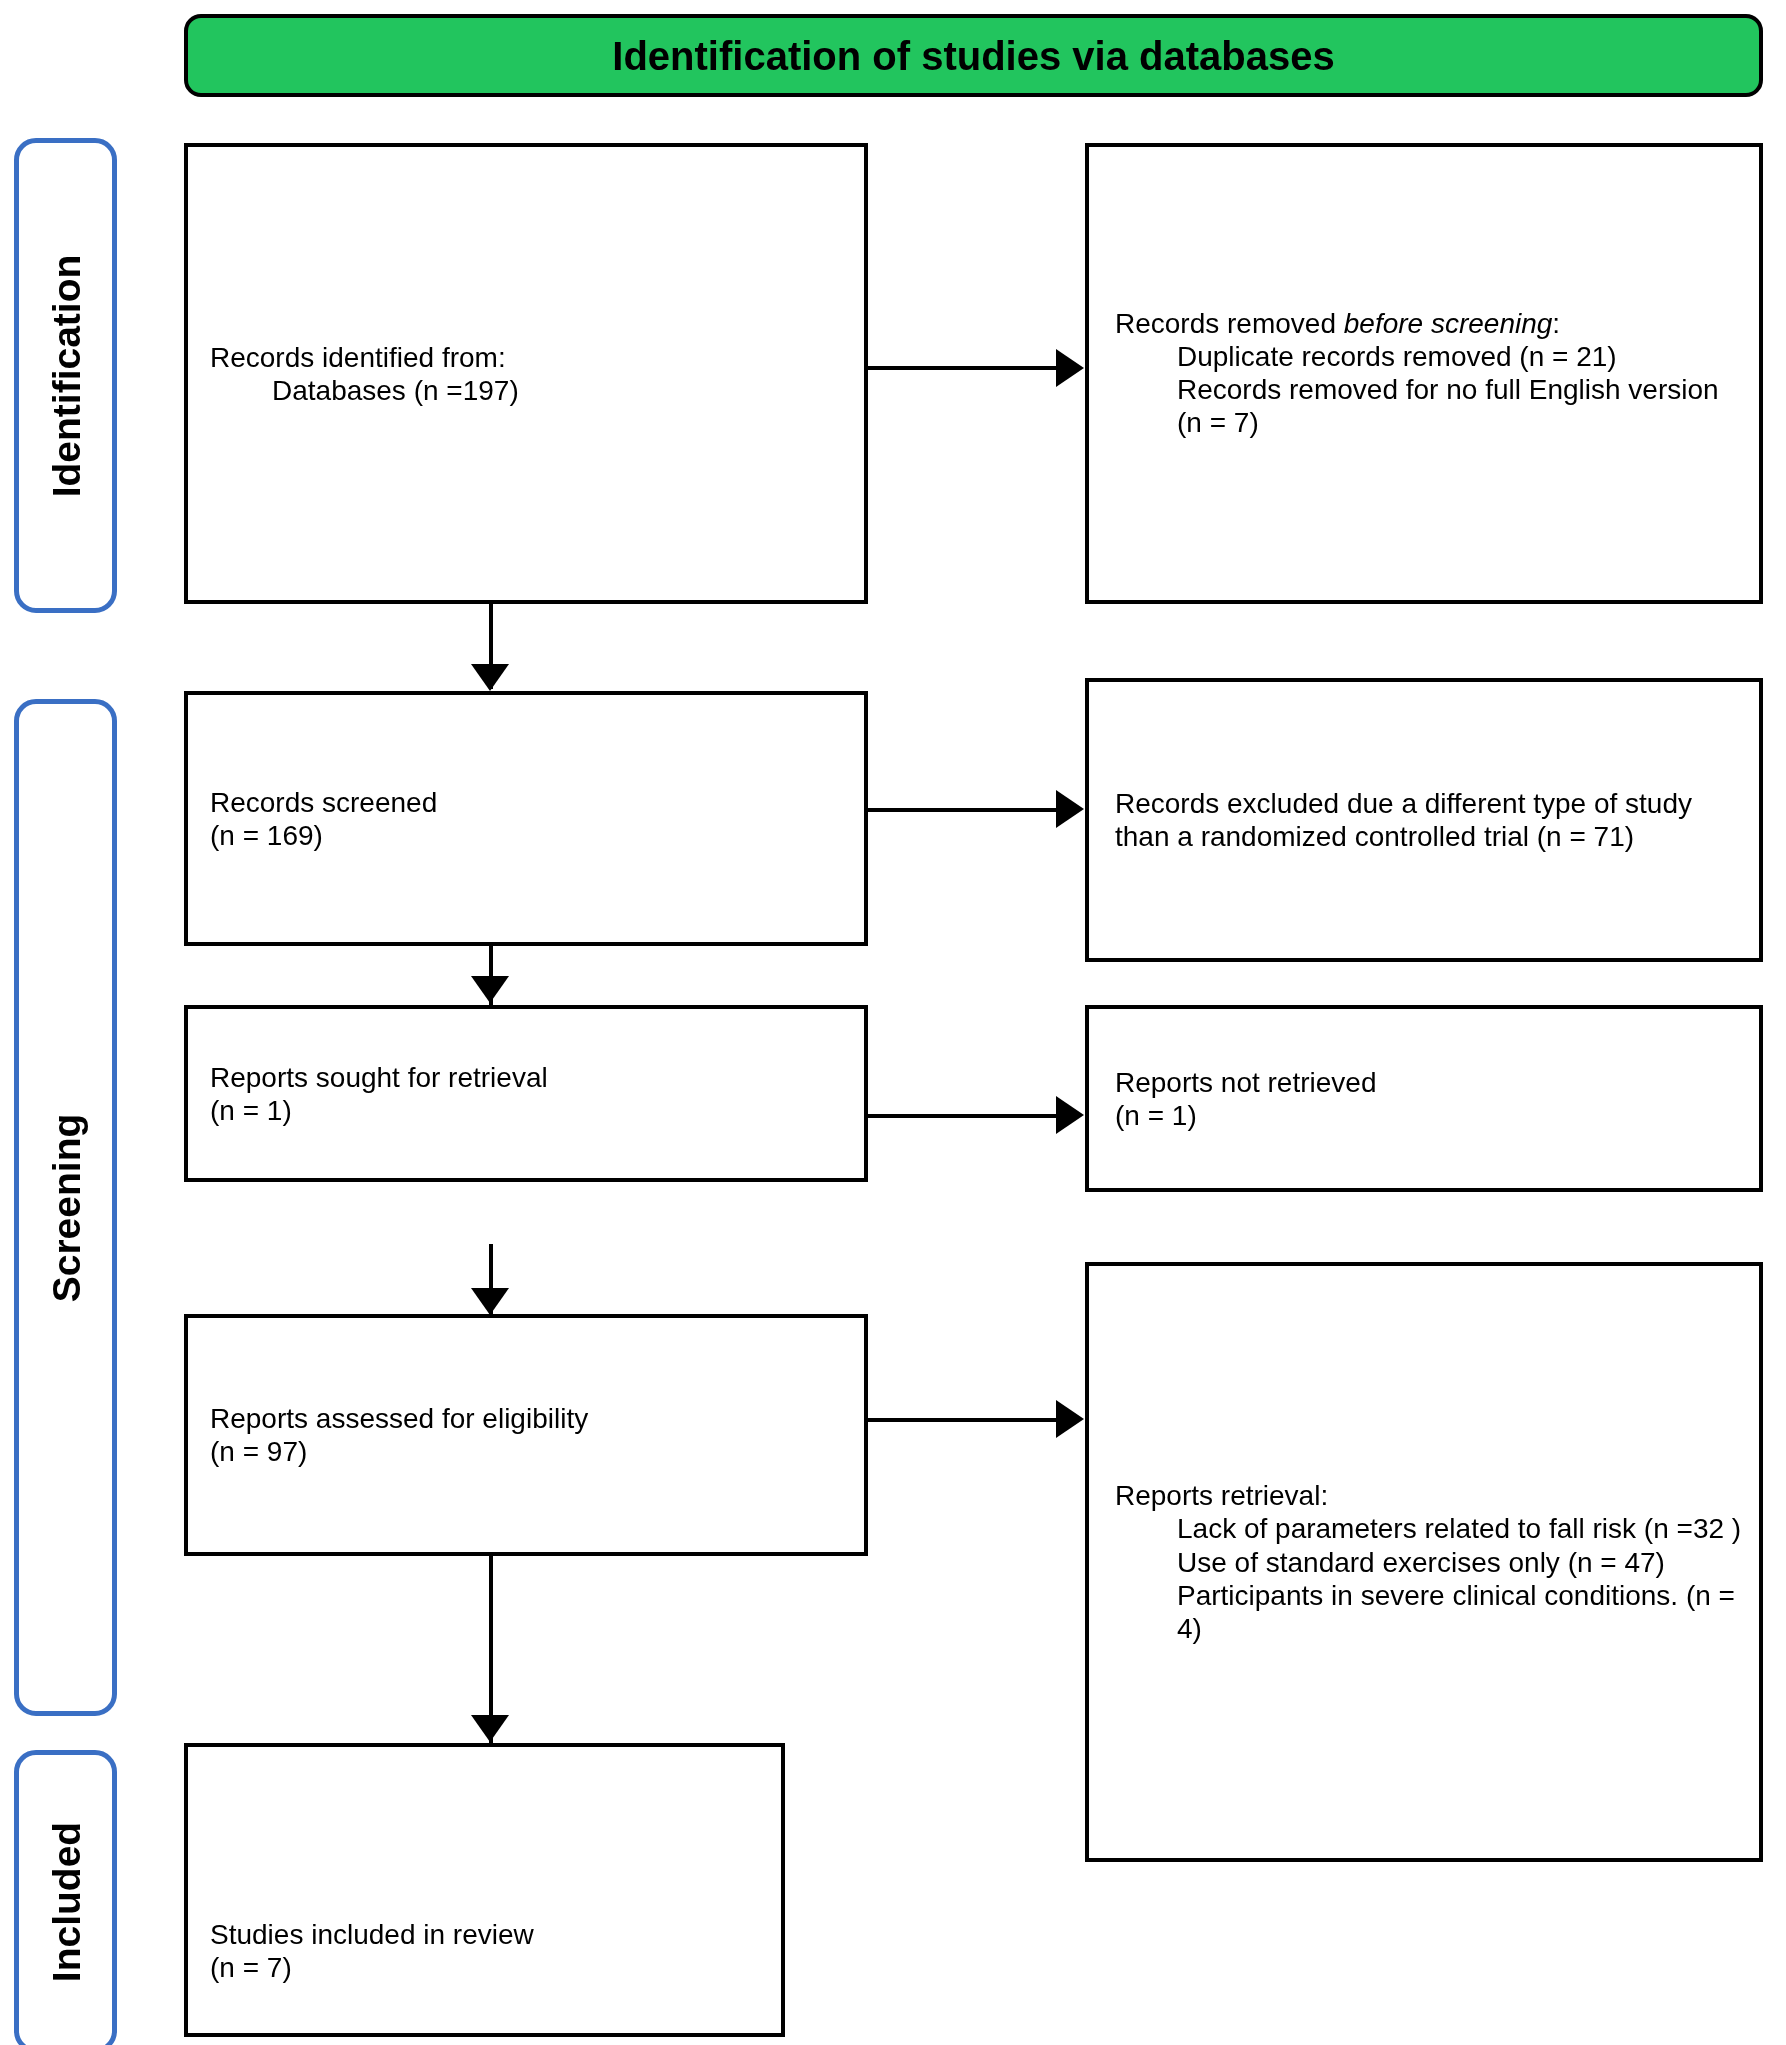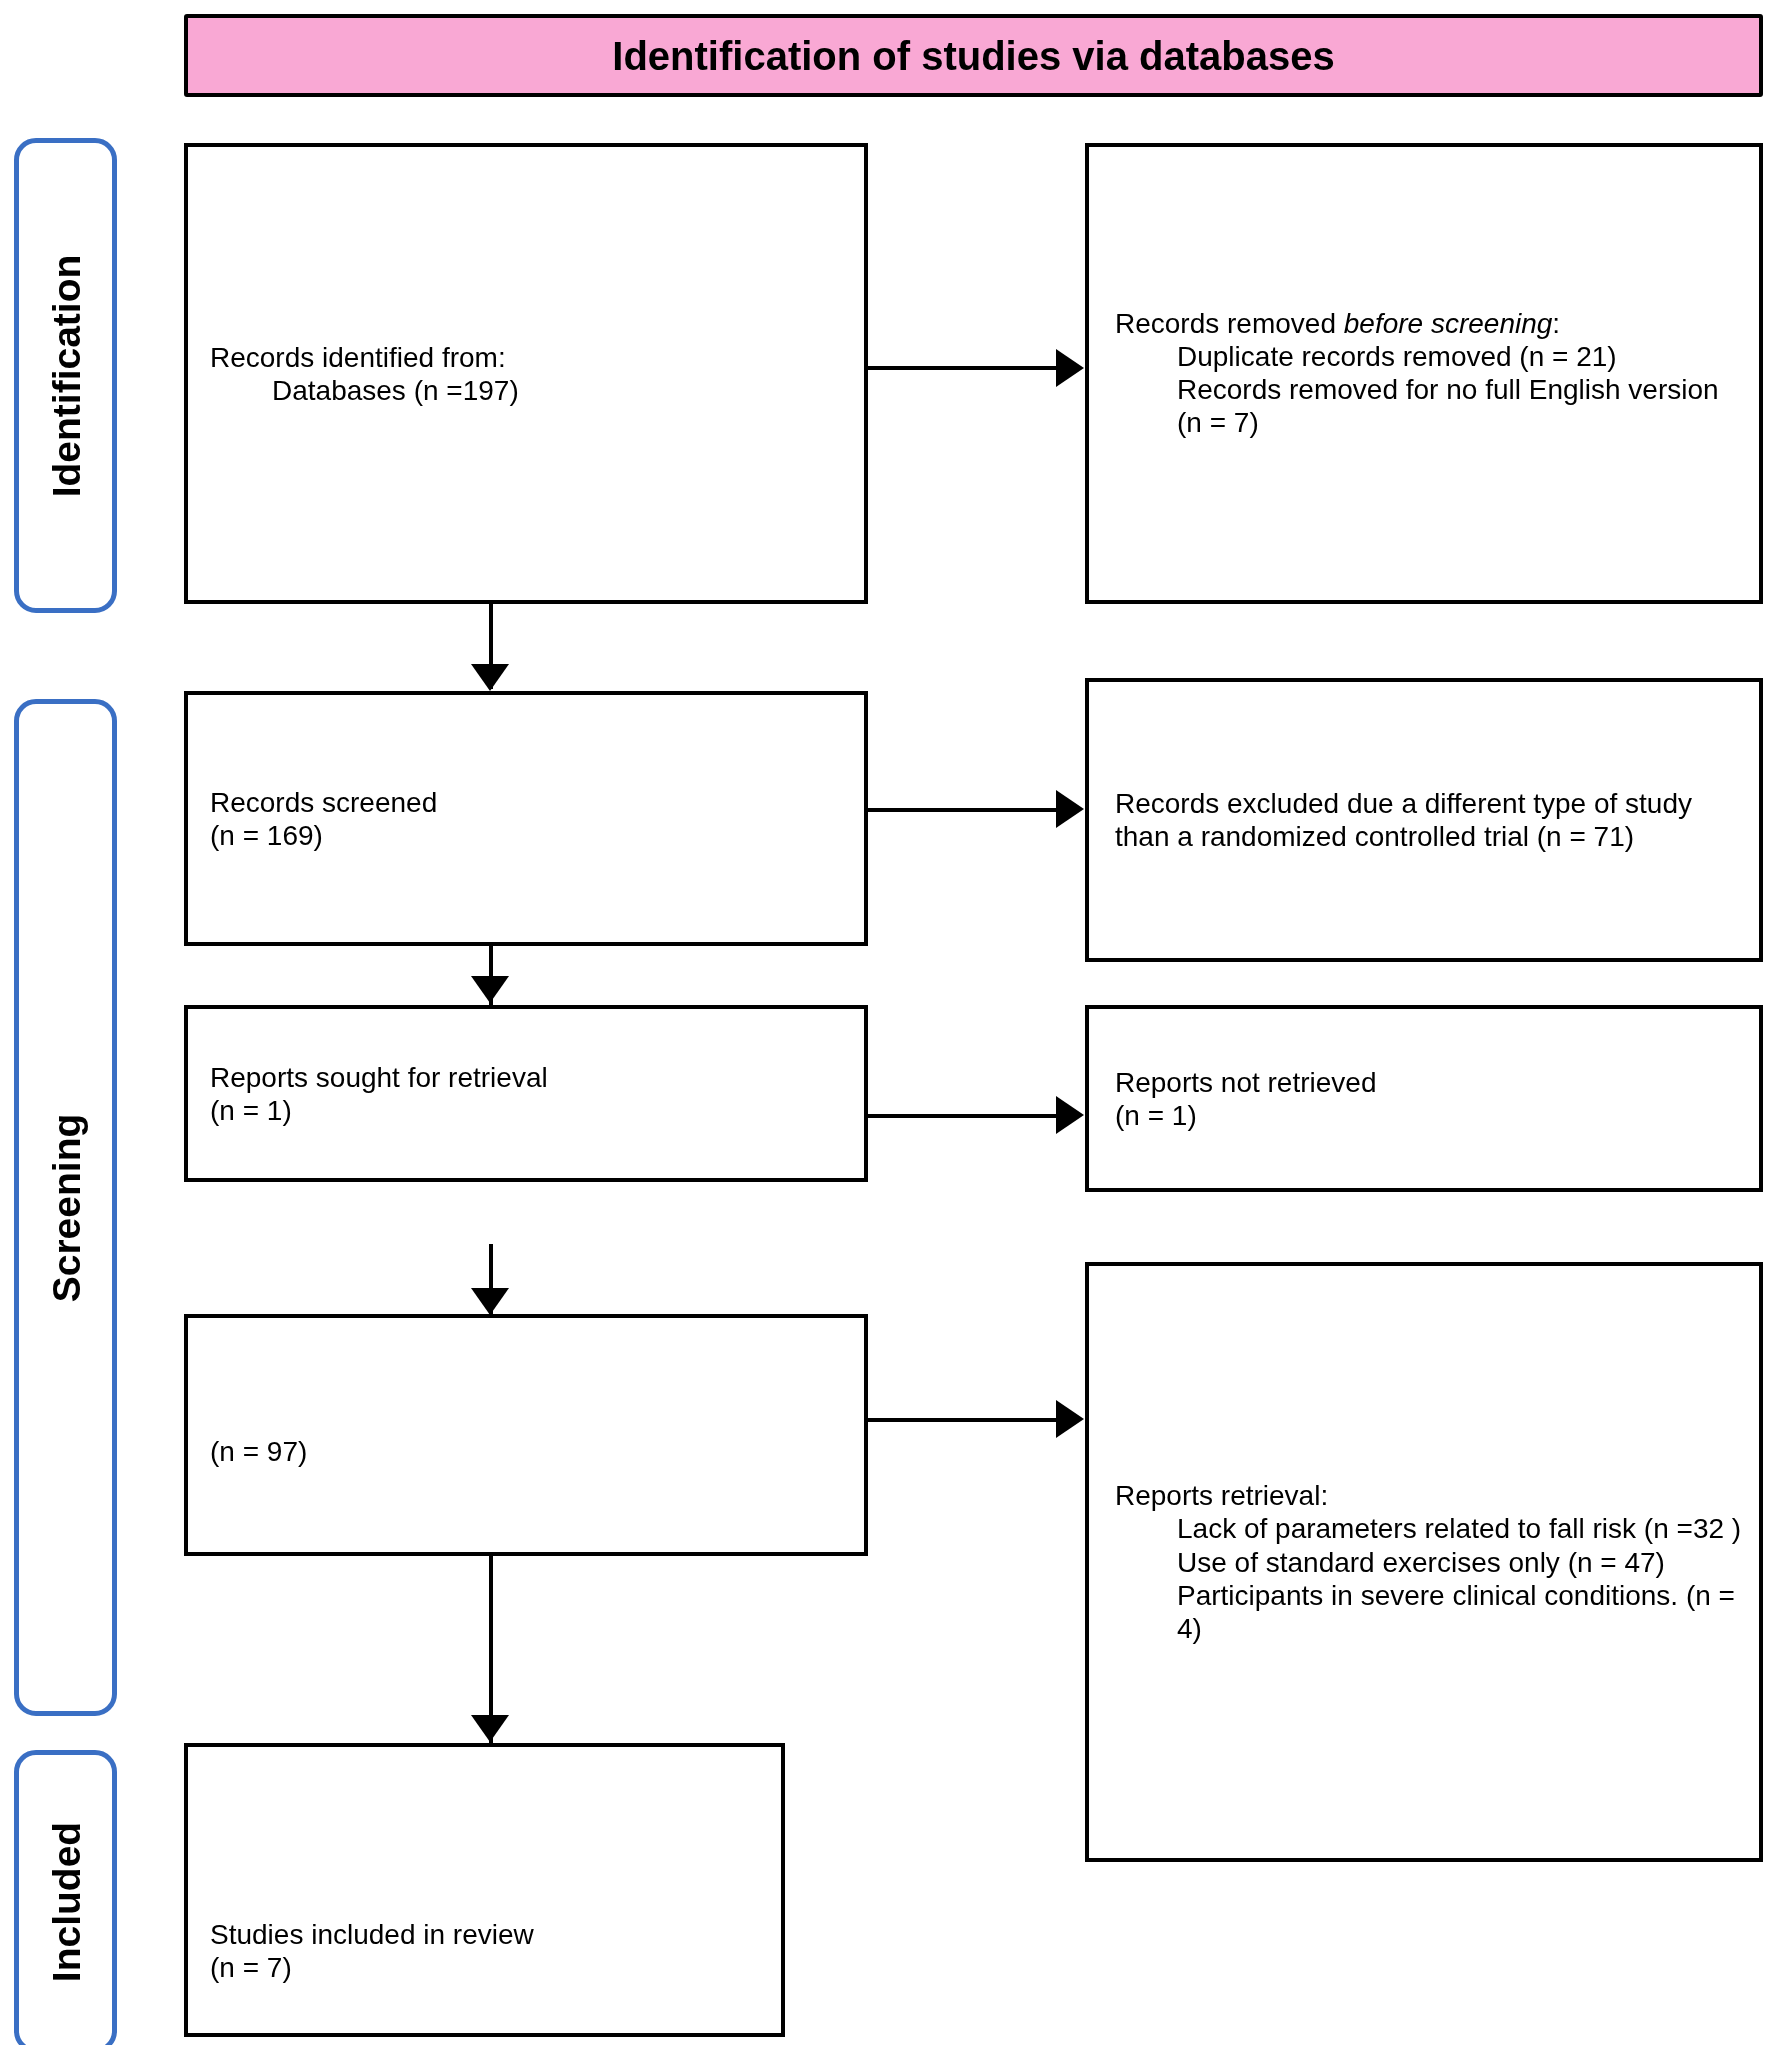--- a/index.html
+++ b/index.html
@@ -6,21 +6,21 @@
   body{
     width:1787px;height:2046px;position:relative;overflow:hidden;
     font-family:"Liberation Sans",sans-serif;
     -webkit-font-smoothing:antialiased;
   }
   .stage{position:absolute;left:0;top:0;width:1787px;height:2046px;}
 
   
   .title-banner{
     position:absolute;left:184px;top:14px;width:1579px;height:83px;
-    border:4.5px solid #000;border-radius:3px;background:#f9a8d4;
+    border:4.5px solid #000;border-radius:17px;background:#22c55e;
     display:flex;align-items:center;justify-content:center;
     box-sizing:border-box;
   }
   .title-banner .txt{
     font-size:40px;font-weight:bold;color:#000;letter-spacing:0px;line-height:1.1;
   }
 
   
   .phase{
     position:absolute;left:14px;width:103px;
@@ -121,21 +121,21 @@
     <div class="body mid" style="left:26px;right:17px;"><span>Reports not retrieved</span><br><span>(n = 1)</span></div>
   </div>
 
   <div class="hline" style="left:868px;top:1114px;width:189px;"></div>
   <div class="harrow" style="left:1056px;top:1096px;"></div>
 
   <div class="vline" style="left:489px;top:1244px;height:72px;"></div>
   <div class="varrow" style="left:471px;top:1288px;"></div>
 
   <div class="box" style="left:184px;top:1314px;width:684px;height:242px;">
-    <div class="body mid"><br><span>(n = 97)</span></div>
+    <div class="body mid"><span>Reports assessed for eligibility</span><br><span>(n = 97)</span></div>
   </div>
 
   <div class="box" style="left:1085px;top:1262px;width:678px;height:600px;">
     <div class="body mid" style="left:26px;right:17px;"><span>Reports retrieval:</span><br><span class="ind">Lack of parameters related to fall risk (n =32 )</span><span class="ind">Use of standard exercises only (n = 47)</span><span class="ind">Participants in severe clinical conditions. (n = 4)</span></div>
   </div>
 
   <div class="hline" style="left:868px;top:1418px;width:189px;"></div>
   <div class="harrow" style="left:1056px;top:1400px;"></div>
 
   <div class="vline" style="left:489px;top:1556px;height:187px;"></div>

